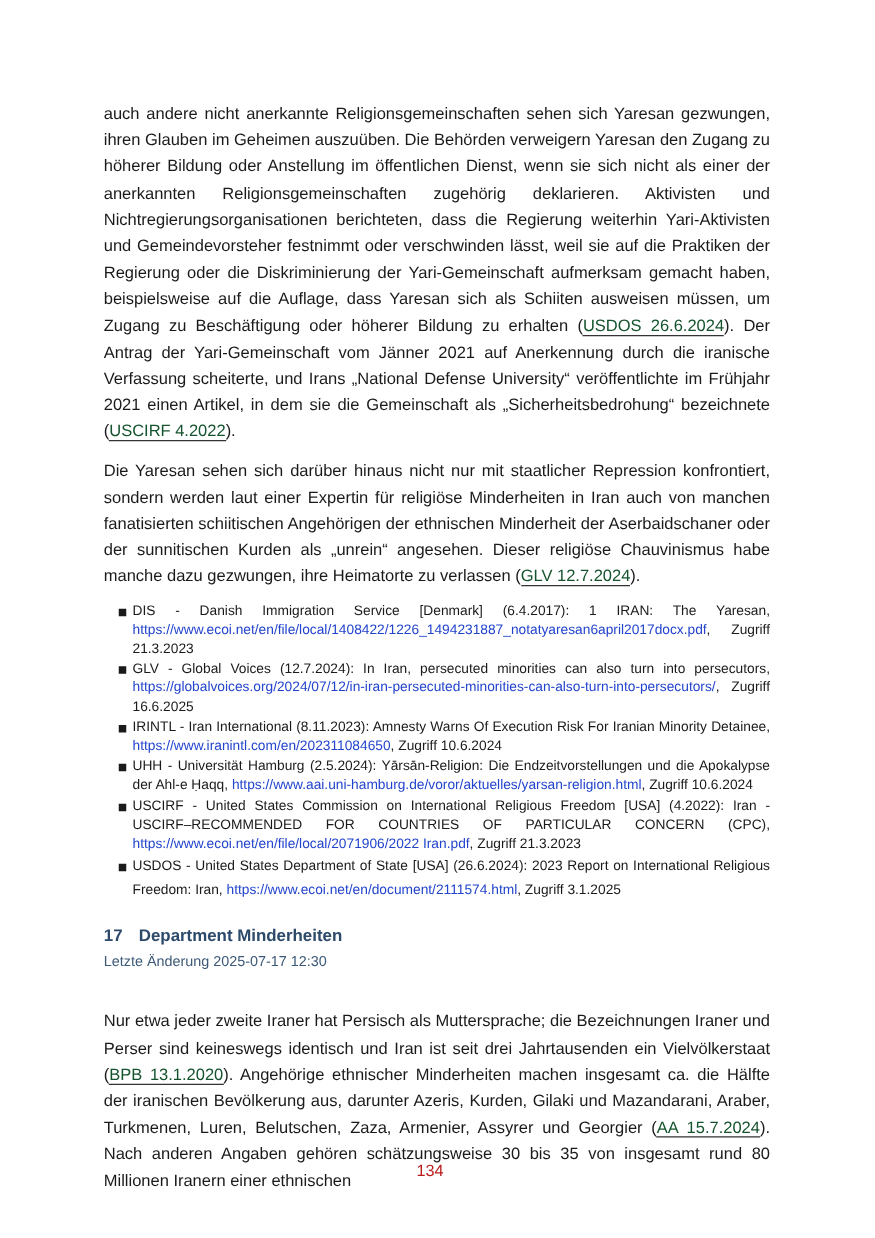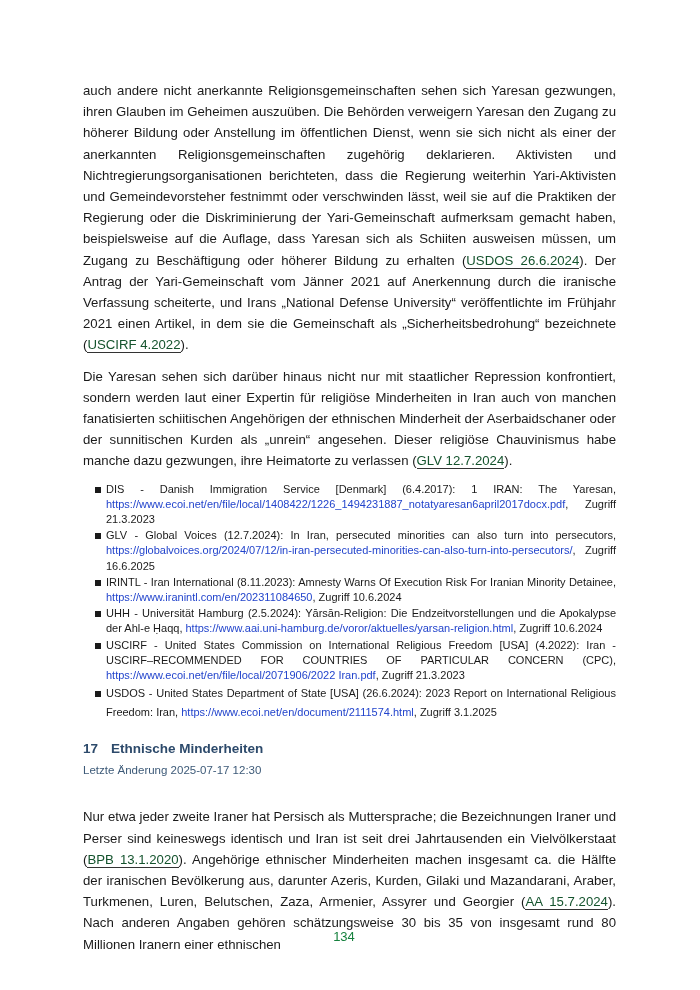--- a/index.html
+++ b/index.html
@@ -11,41 +11,41 @@
   .sources-label { font-size: 13.2px; line-height: 21px; margin: 0 0 18px 0; }
   ul.sources { list-style: none; margin: 0 0 18px 0; padding: 0 0 0 14px; }
   ul.sources li { font-size: 11px; line-height: 15.2px; text-align: justify; position: relative; padding-left: 9px; margin-bottom: 1px; }
   ul.sources li .bullet { position: absolute; left: -2px; top: 5px; width: 6px; height: 6px; background: #1a1a1a; }
   ul.sources li.last { line-height: 19px; }
   ul.sources li.last .bullet { top: 7px; }
   a.link { color: #2244cc; text-decoration: none; cursor: pointer; }
   .section-heading { font-size: 13.5px; font-weight: bold; color: #2d4a6b; margin: 12px 0 4px 0; line-height: 18px; }
   .section-heading .num { display: inline-block; width: 28px; }
   .last-change { font-size: 11.5px; color: #3d5a78; margin: 0 0 28px 0; line-height: 16px; }
-  .page-number { position: absolute; top: 929px; left: 0; width: 688px; text-align: center; font-size: 13px; color: #15803d; }
+  .page-number { position: absolute; top: 929px; left: 0; width: 688px; text-align: center; font-size: 13px; color: #b91c1c; }
 </style>
 </head>
 <body>
 
 <div class="page">
 
   <p class="para"><span>auch andere nicht anerkannte Religionsgemeinschaften sehen sich Yaresan gezwungen, ihren Glauben im Geheimen auszuüben. Die Behörden verweigern Yaresan den Zugang zu höherer Bildung oder Anstellung im öffentlichen Dienst, wenn sie sich nicht als einer der anerkannten Religionsgemeinschaften zugehörig deklarieren. Aktivisten und Nichtregierungsorganisationen berichteten, dass die Regierung weiterhin Yari-Aktivisten und Gemeindevorsteher festnimmt oder verschwinden lässt, weil sie auf die Praktiken der Regierung oder die Diskriminierung der Yari-Gemeinschaft aufmerksam gemacht haben, beispielsweise auf die Auflage, dass Yaresan sich als Schiiten ausweisen müssen, um Zugang zu Beschäftigung oder höherer Bildung zu erhalten (</span><a class="cite">USDOS 26.6.2024</a><span>). Der Antrag der Yari-Gemeinschaft vom Jänner 2021 auf Aner­kennung durch die iranische Verfassung scheiterte, und Irans „National Defense University“ veröffentlichte im Frühjahr 2021 einen Artikel, in dem sie die Gemeinschaft als „Sicherheitsbe­drohung“ bezeichnete (</span><a class="cite">USCIRF 4.2022</a><span>).</span></p>
 
   <p class="para"><span>Die Yaresan sehen sich darüber hinaus nicht nur mit staatlicher Repression konfrontiert, sondern werden laut einer Expertin für religiöse Minderheiten in Iran auch von manchen fanatisierten schiitischen Angehörigen der ethnischen Minderheit der Aserbaidschaner oder der sunnitischen Kurden als „unrein“ angesehen. Dieser religiöse Chauvinismus habe manche dazu gezwungen, ihre Heimatorte zu verlassen (</span><a class="cite">GLV 12.7.2024</a><span>).</span></p>
 
 
   <ul class="sources">
     <li><span class="bullet"></span><span>DIS - Danish Immigration Service [Denmark] (6.4.2017): 1 IRAN: The Yaresan, </span><a class="link">https://www.ecoi.net/en/file/local/1408422/1226_1494231887_notatyaresan6april2017docx.pdf</a><span>, Zugriff 21.3.2023</span></li>
     <li><span class="bullet"></span><span>GLV - Global Voices (12.7.2024): In Iran, persecuted minorities can also turn into persecutors, </span><a class="link">https://globalvoices.org/2024/07/12/in-iran-persecuted-minorities-can-also-turn-into-persecutors/</a><span>, Zugriff 16.6.2025</span></li>
     <li><span class="bullet"></span><span>IRINTL - Iran International (8.11.2023): Amnesty Warns Of Execution Risk For Iranian Minority Detainee, </span><a class="link">https://www.iranintl.com/en/202311084650</a><span>, Zugriff 10.6.2024</span></li>
     <li><span class="bullet"></span><span>UHH - Universität Hamburg (2.5.2024): Yārsān-Religion:  Die Endzeitvorstellungen und die Apokalypse der Ahl-e Ḥaqq, </span><a class="link">https://www.aai.uni-hamburg.de/voror/aktuelles/yarsan-religion.html</a><span>, Zugriff 10.6.2024</span></li>
     <li><span class="bullet"></span><span>USCIRF - United States Commission on International Religious Freedom [USA] (4.2022): Iran - USCIRF–RECOMMENDED FOR COUNTRIES OF PARTICULAR CONCERN (CPC), </span><a class="link">https://www.ecoi.net/en/file/local/2071906/2022 Iran.pdf</a><span>, Zugriff 21.3.2023</span></li>
     <li class="last"><span class="bullet"></span><span>USDOS - United States Department of State [USA] (26.6.2024): 2023 Report on International Reli­gious Freedom: Iran, </span><a class="link">https://www.ecoi.net/en/document/2111574.html</a><span>, Zugriff 3.1.2025</span></li>
   </ul>
 
-  <h2 class="section-heading"><span class="num">17</span><span>Ethnische Minderheiten</span></h2>
+  <h2 class="section-heading"><span class="num">17</span><span>Department Minderheiten</span></h2>
   <div class="last-change">Letzte Änderung 2025-07-17 12:30</div>
 
   <p class="para"><span>Nur etwa jeder zweite Iraner hat Persisch als Muttersprache; die Bezeichnungen Iraner und Perser sind keineswegs identisch und Iran ist seit drei Jahrtausenden ein Vielvölkerstaat (</span><a class="cite">BPB 13.1.2020</a><span>). Angehörige ethnischer Minderheiten machen insgesamt ca. die Hälfte der iranischen Bevölkerung aus, darunter Azeris, Kurden, Gilaki und Mazandarani, Araber, Turkmenen, Luren, Belutschen, Zaza, Armenier, Assyrer und Georgier (</span><a class="cite">AA 15.7.2024</a><span>). Nach anderen Angaben gehören schätzungsweise 30 bis 35 von insgesamt rund 80 Millionen Iranern einer ethnischen</span></p>
 
 </div>
 
 <div class="page-number">134</div>
 
 </body></html>

